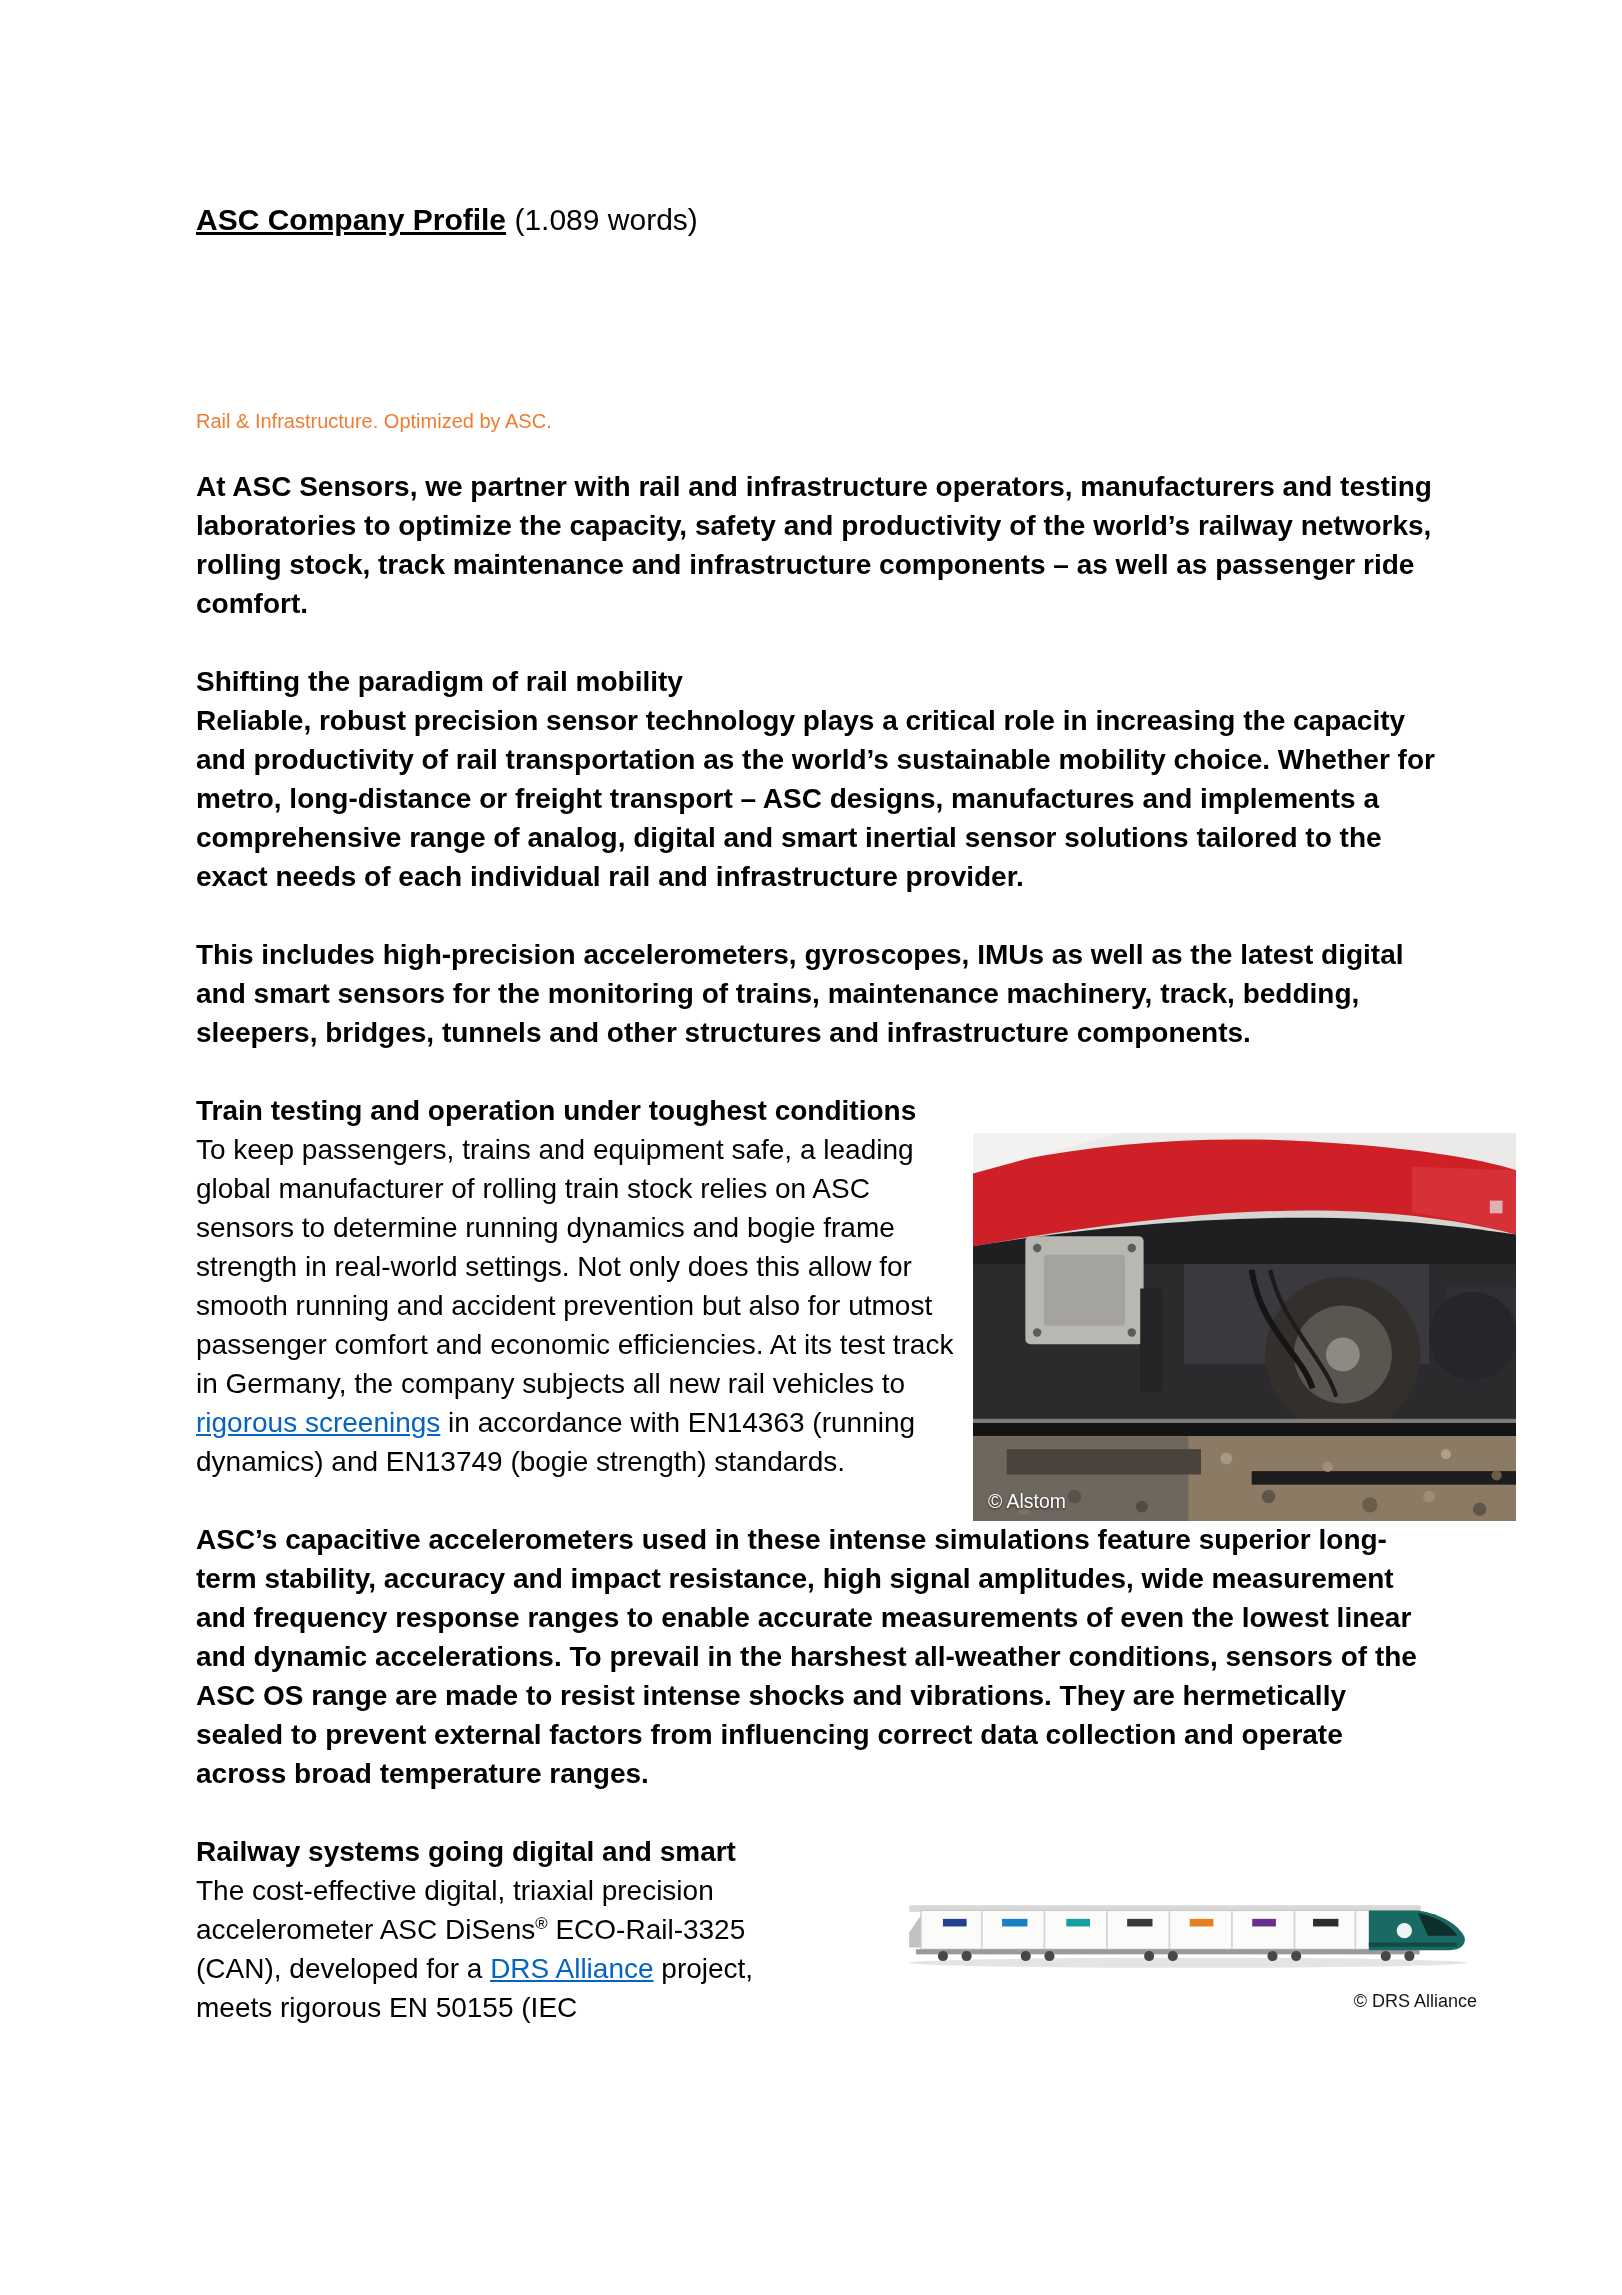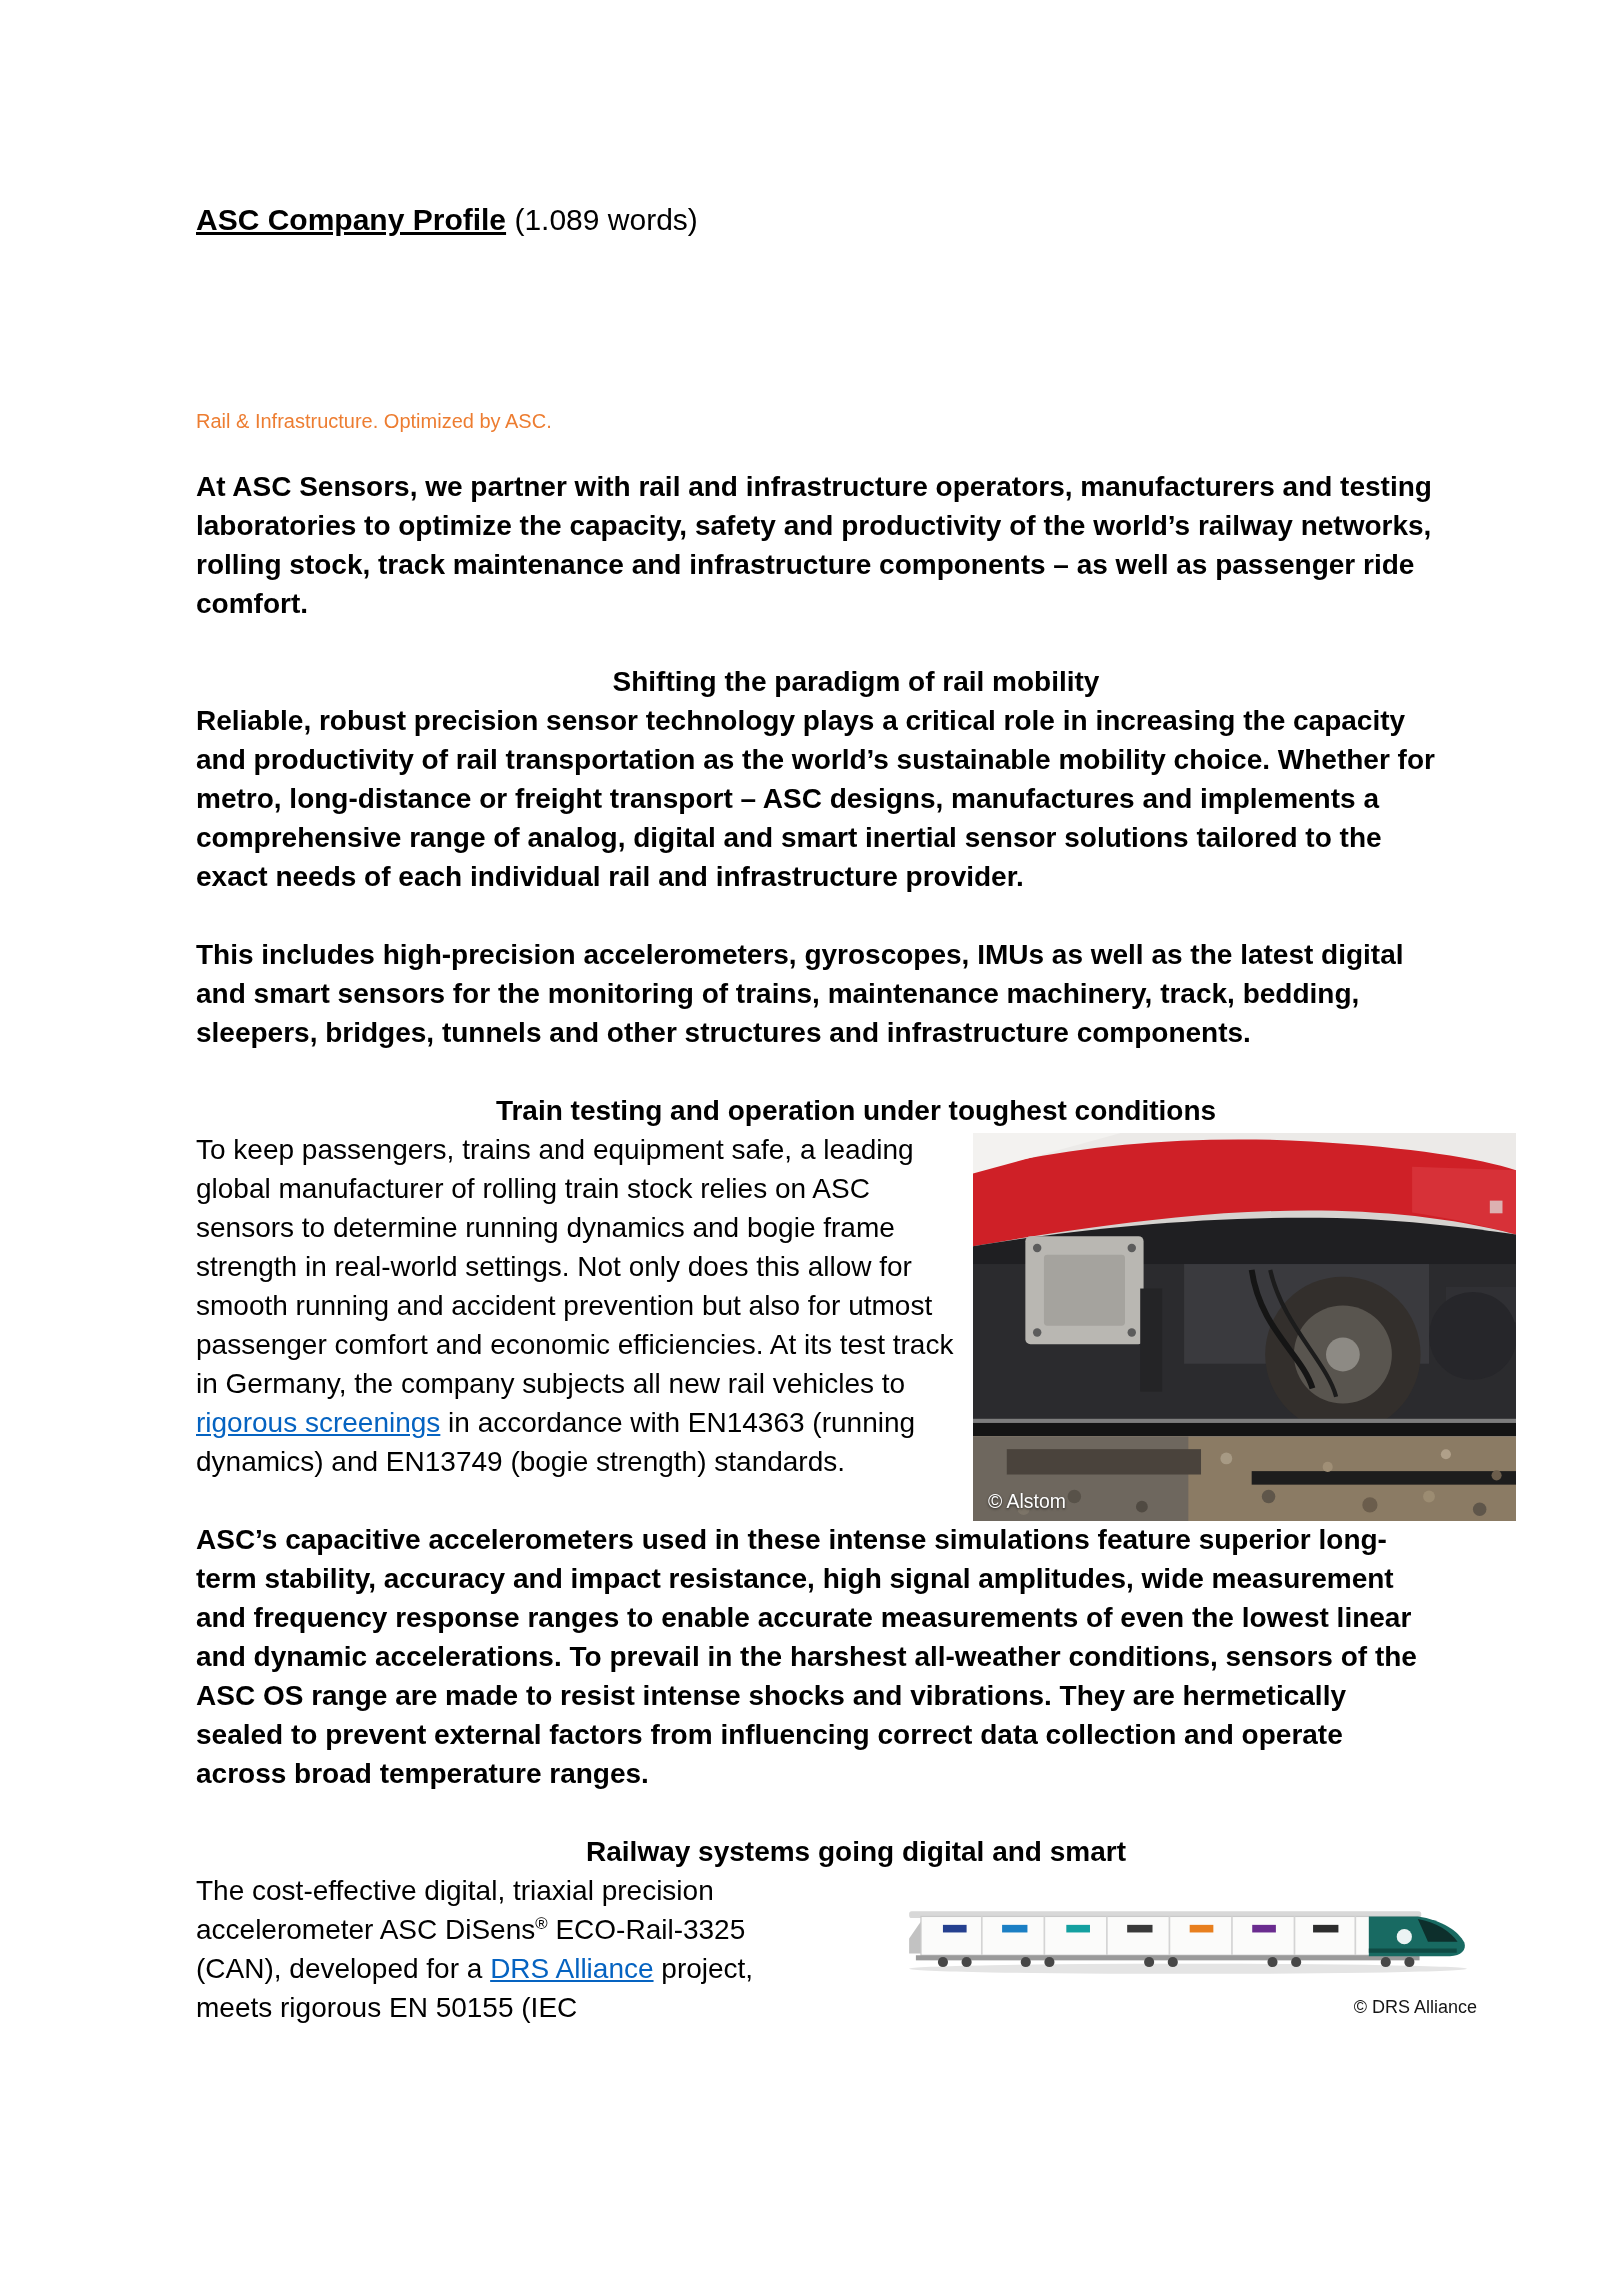--- a/index.html
+++ b/index.html
@@ -28,31 +28,31 @@
   .doc-title .t-main { font-weight:bold; text-decoration:underline; }
   .headline {
     margin-top:162px;
     margin-bottom:25px;
     font-size:20px;
     line-height:42px;
     font-weight:normal;
     color:var(--accent,#ED7D31);
   }
   p.body-para { max-width:1240px; margin:0 0 39px 0;font-weight:bold; }
-  h3.sec-heading { font-size:28px; line-height:39px; font-weight:bold; margin:0;text-align:center; }
+  h3.sec-heading { font-size:28px; line-height:39px; font-weight:bold; margin:0; }
   .para-fig { position:relative; }
   .s2-text { width:762px; margin:0 0 39px 0; }
   .s4-text { width:632px; margin:0; }
   .fig-bogie {
     position:absolute; top:2.5px; right:0;
     width:543px; height:388px;
     overflow:hidden;
   }
   .fig-train {
-    position:absolute; top:20px; right:39px;
+    position:absolute; top:14px; right:39px;
     width:578px;
   }
   a.doc-link { color:var(--link,#0563C1); text-decoration:underline; cursor:pointer; }
   .caption-overlay {
     position:absolute; left:15px; bottom:8.4px;
     color:#ffffff; font-size:19.4px; line-height:22px;
     text-shadow:0 0.8px 2.5px rgba(0,0,0,.7);
     font-style:normal;
     text-align:right;
   }

